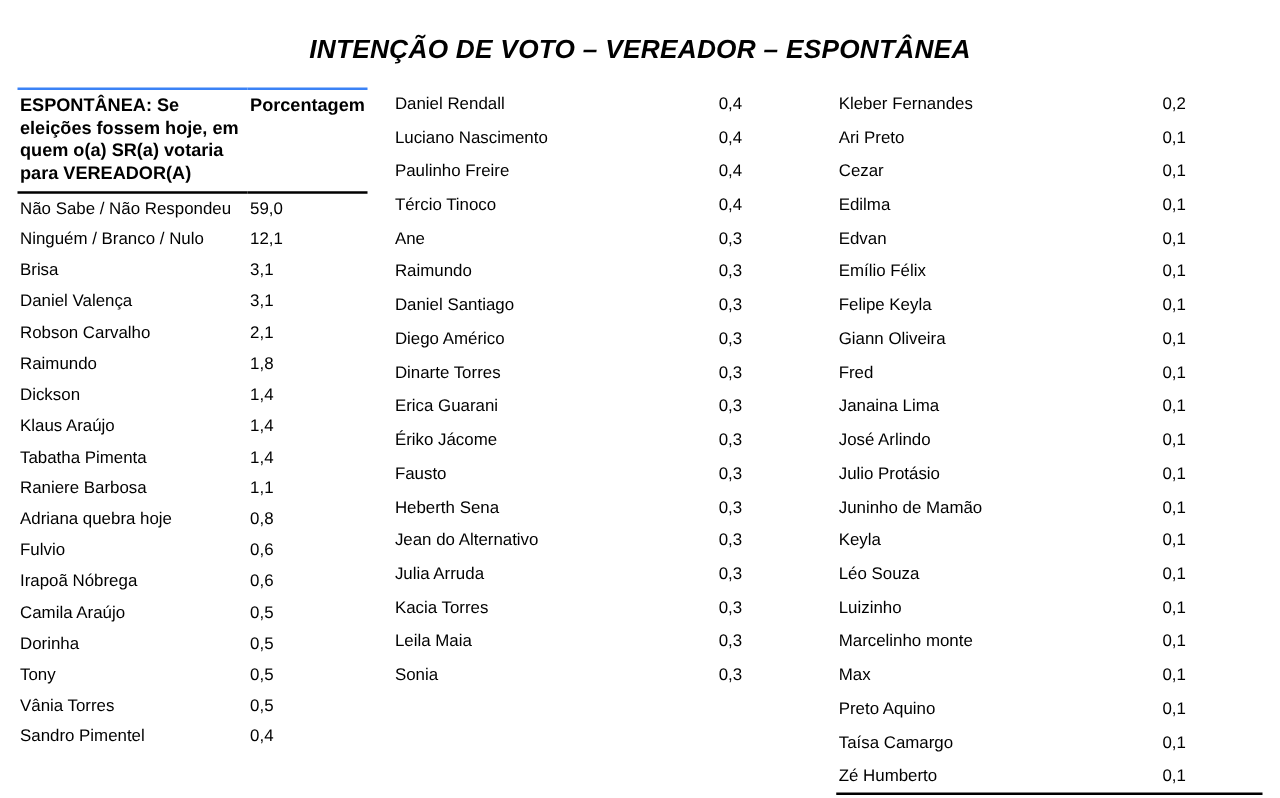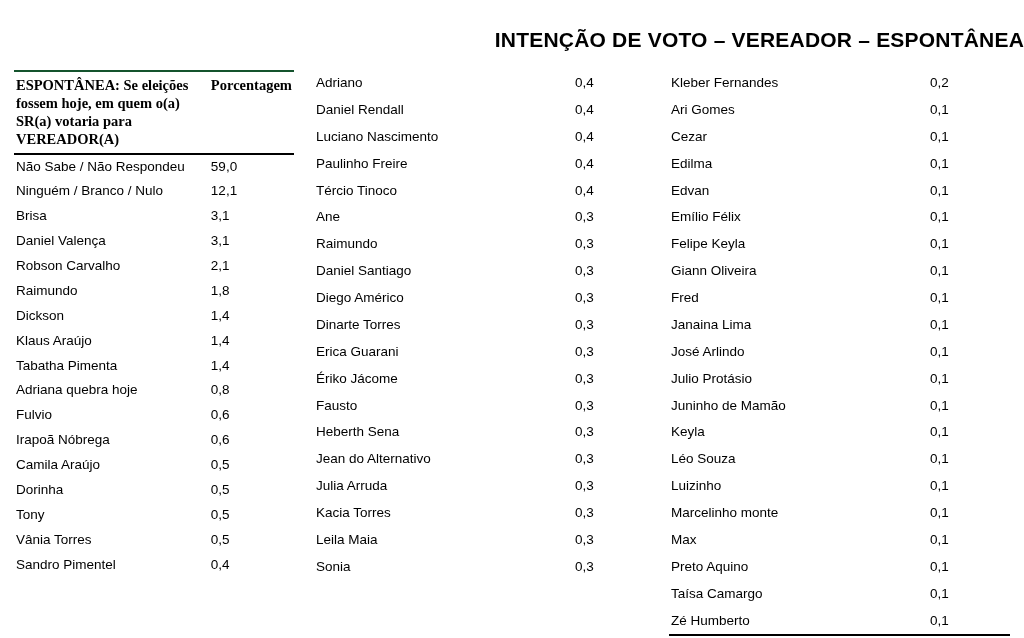--- a/index.html
+++ b/index.html
@@ -14,27 +14,28 @@
     color: #000000;
     overflow: hidden;
   }
   .page {
     position: relative;
     width: 1024px;
     height: 638px;
     box-sizing: border-box;
   }
   .title {
-    text-align: right;
+    text-align: center;
     font-size: 21px;
     font-weight: bold;
     letter-spacing: 0.2px;
     margin-top: 28px;
     margin-bottom: 18px;
     color: #000;
+    font-style: italic;
   }
   .columns {
     display: flex;
     flex-direction: row;
     align-items: flex-start;
     padding: 0 14px 0 14px;
     box-sizing: border-box;
   }
   .col {
     box-sizing: border-box;
@@ -61,22 +62,21 @@
     font-weight: bold;
     font-size: 14.5px;
     vertical-align: bottom;
     padding-bottom: 8px;
     padding-top: 6px;
   }
   .hdr-q { line-height: 1.3; }
   .hdr-p { padding-left: 6px; }
 
   .rule-top {
-    border-top: 2px solid #14532d;
-    font-family: Liberation Serif, serif;
+    border-top: 2px solid #3b82f6;
   }
   .total-row td {
     font-weight: bold;
     font-size: 14.5px;
     border-top: 2px solid #000;
     padding-top: 5px;
   }
   .col-2 table.tbl td, .col-3 table.tbl td {
     padding-top: 5px;
     padding-bottom: 5px;
@@ -135,20 +135,24 @@
           </tr>
           <tr>
             <td class="name">Klaus Araújo</td>
             <td class="value">1,4</td>
           </tr>
           <tr>
             <td class="name">Tabatha Pimenta</td>
             <td class="value">1,4</td>
           </tr>
           <tr>
+            <td class="name">Raniere Barbosa</td>
+            <td class="value">1,1</td>
+          </tr>
+          <tr>
             <td class="name">Adriana quebra hoje</td>
             <td class="value">0,8</td>
           </tr>
           <tr>
             <td class="name">Fulvio</td>
             <td class="value">0,6</td>
           </tr>
           <tr>
             <td class="name">Irapoã Nóbrega</td>
             <td class="value">0,6</td>
@@ -174,24 +178,20 @@
             <td class="value">0,4</td>
           </tr>
         </tbody>
       </table>
     </div>
 
     <div class="col col-2">
       <table class="tbl">
         <tbody>
           <tr>
-            <td class="name">Adriano</td>
-            <td class="value">0,4</td>
-          </tr>
-          <tr>
             <td class="name">Daniel Rendall</td>
             <td class="value">0,4</td>
           </tr>
           <tr>
             <td class="name">Luciano Nascimento</td>
             <td class="value">0,4</td>
           </tr>
           <tr>
             <td class="name">Paulinho Freire</td>
             <td class="value">0,4</td>
@@ -262,21 +262,21 @@
     </div>
 
     <div class="col col-3">
       <table class="tbl">
         <tbody>
           <tr>
             <td class="name">Kleber Fernandes</td>
             <td class="value">0,2</td>
           </tr>
           <tr>
-            <td class="name">Ari Gomes</td>
+            <td class="name">Ari Preto</td>
             <td class="value">0,1</td>
           </tr>
           <tr>
             <td class="name">Cezar</td>
             <td class="value">0,1</td>
           </tr>
           <tr>
             <td class="name">Edilma</td>
             <td class="value">0,1</td>
           </tr>

